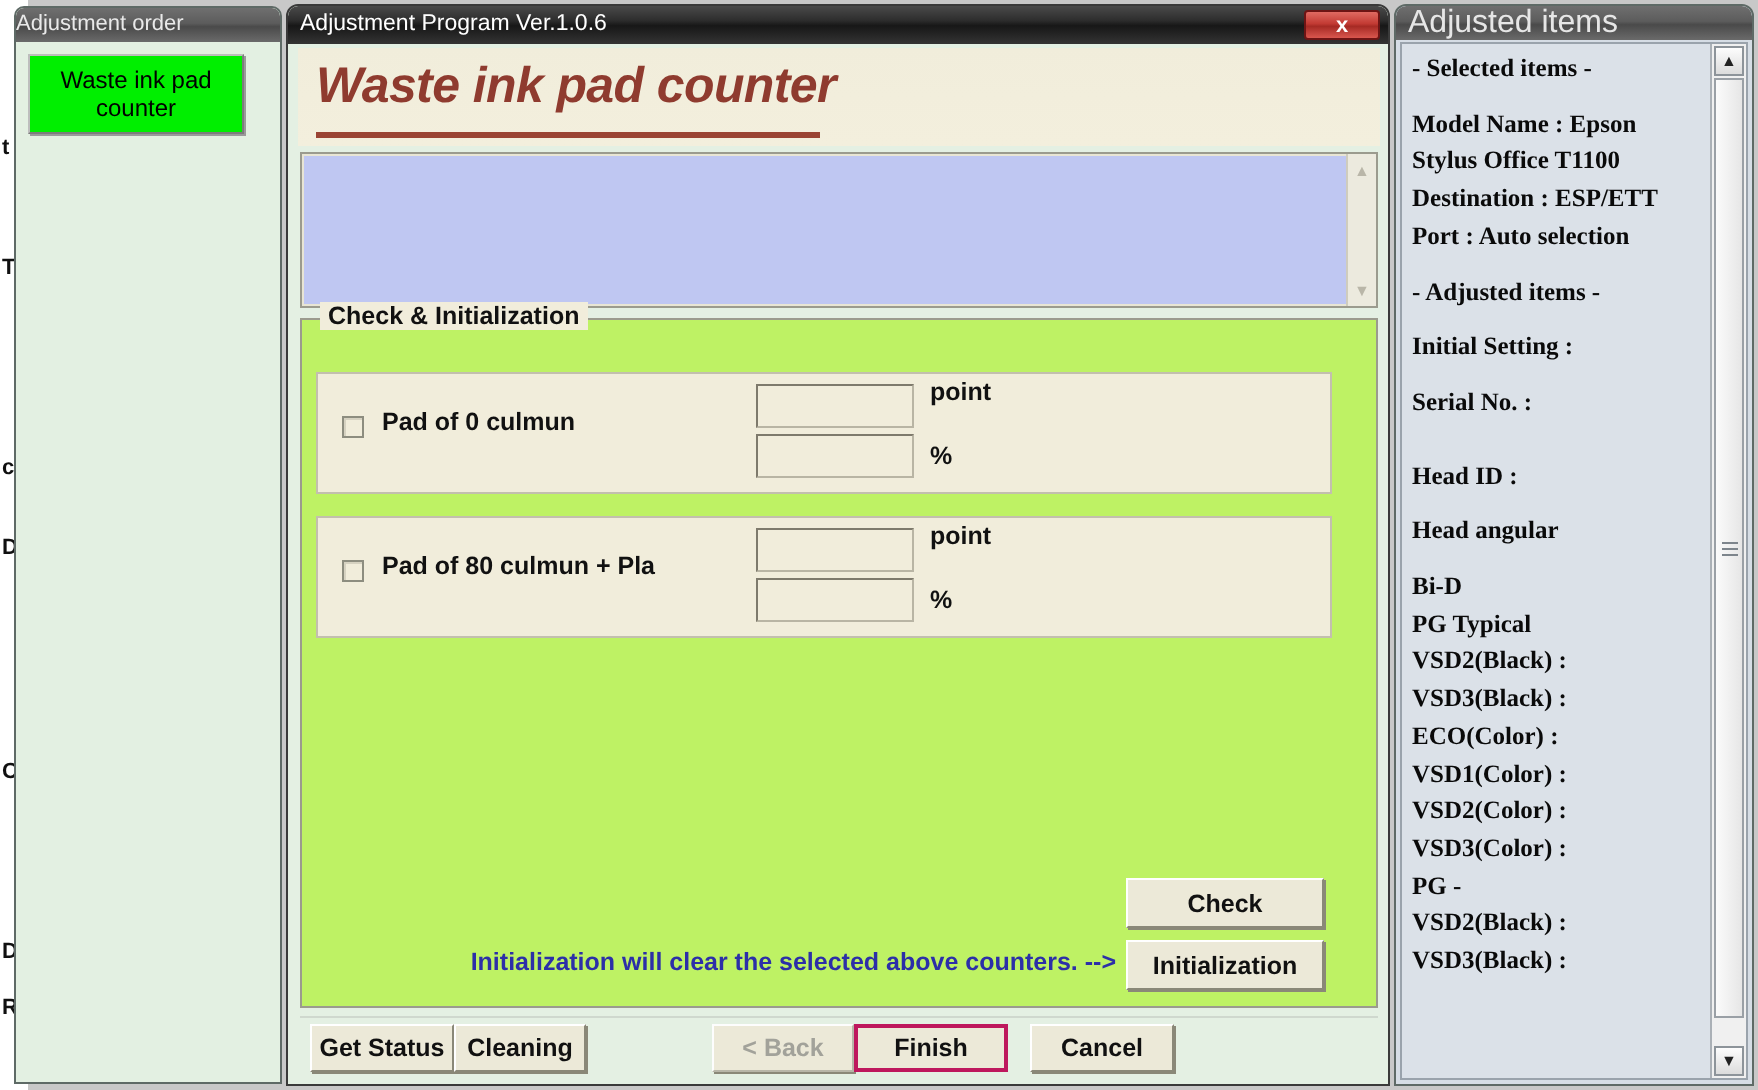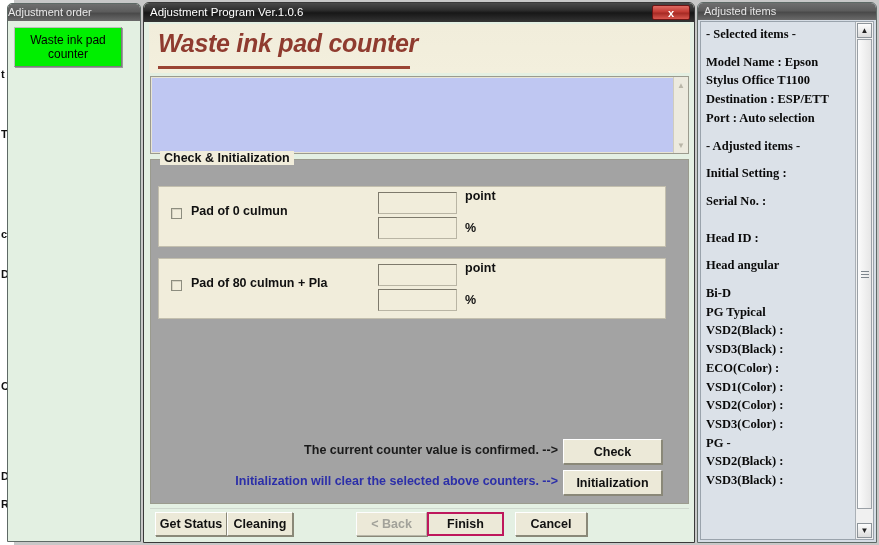--- a/index.html
+++ b/index.html
@@ -108,21 +108,21 @@
     position:absolute;left:0;width:14px;height:14px;
     display:flex;align-items:center;justify-content:center;
     font-size:8px;color:#b9b6a8;
   }
   .sb-arrow.up{top:1px;}
   .sb-arrow.down{bottom:1px;}
 
   
   #groupbox{
     position:absolute;left:6px;top:137px;width:539px;height:345px;
-    border:1px solid #9b9b8e;background:#a3a3a3;box-sizing:border-box;
+    border:1px solid #9b9b8e;background:#bef264;box-sizing:border-box;
   }
   #groupbox-legend{
     position:absolute;left:9px;top:-9px;background:#f1eddb;
     padding:0 4px;font-size:12.5px;font-weight:bold;color:#111;
     white-space:nowrap;
   }
   .pad-row{
     position:absolute;left:7px;width:508px;height:61px;
     border:1px solid #c3bfae;background:#f1eddb;box-sizing:border-box;
   }
@@ -203,21 +203,21 @@
   
   #right-panel{
     position:absolute;left:697px;top:2px;width:180px;height:541px;
     border:1px solid #5e6a66;border-radius:6px 6px 0 0;
     background:#d6dde5;box-sizing:border-box;overflow:hidden;
   }
   #right-titlebar{
     height:17px;
     background:linear-gradient(to bottom,#6f6f6f 0%,#5c5c5c 45%,#4a4a4a 55%,#6a6a6a 100%);
     border-radius:5px 5px 0 0;
-    color:#e6e6e6;font-size:11px;line-height:17px;padding-left:6px;
+    color:#e6e6e6;font-size:16px;line-height:17px;padding-left:6px;
     box-sizing:border-box;white-space:nowrap;
   }
   #right-content{
     position:absolute;top:18px;left:2px;right:2px;bottom:2px;
     background:#dbe1e8;border:1px solid #9aa3ac;box-sizing:border-box;
     display:flex;
     font-family:Liberation Serif, serif;
   }
   #right-list{
     flex:1;padding:3px 0 0 5px;overflow:hidden;
@@ -307,23 +307,20 @@
 
       <div class="pad-row" id="pad-row-1">
         <div class="pad-check"></div>
         <div class="pad-label">Pad  of 80 culmun + Pla</div>
         <div class="pad-input top"></div>
         <div class="pad-unit top">point</div>
         <div class="pad-input bottom"></div>
         <div class="pad-unit bottom">%</div>
       </div>
 
-      <div class="action-line" id="action-check" style="left:9px;width:398px;">
-        <div class="action-text" id="txt-check">The current counter value is confirmed. --&gt;</div>
-      </div>
       <div class="action-btn" id="btn-check">Check</div>
 
       <div class="action-line" id="action-init" style="left:9px;width:398px;">
         <div class="action-text" id="txt-init">Initialization will clear the selected above counters. --&gt;</div>
       </div>
       <div class="action-btn" id="btn-init">Initialization</div>
     </div>
 
     <div id="bottom-sep"></div>
 

